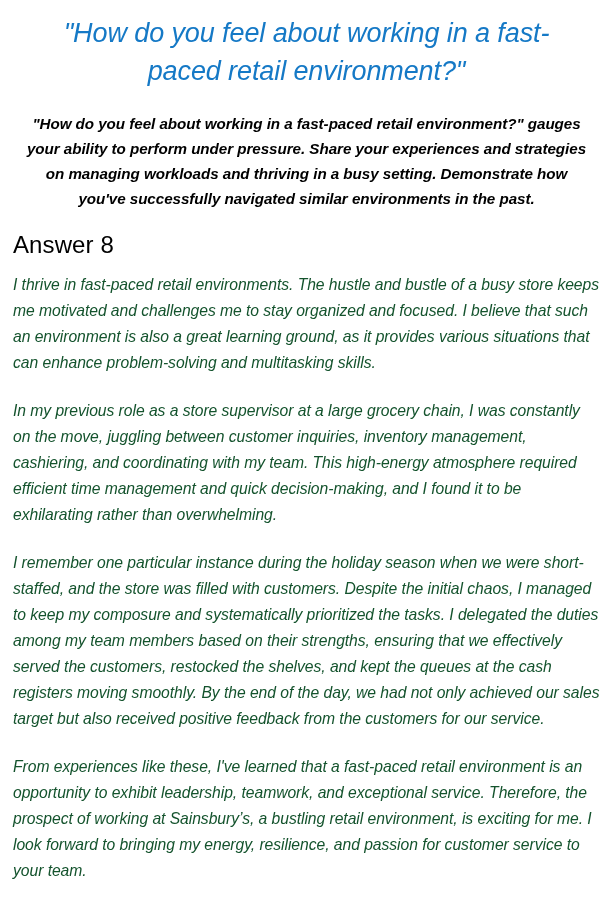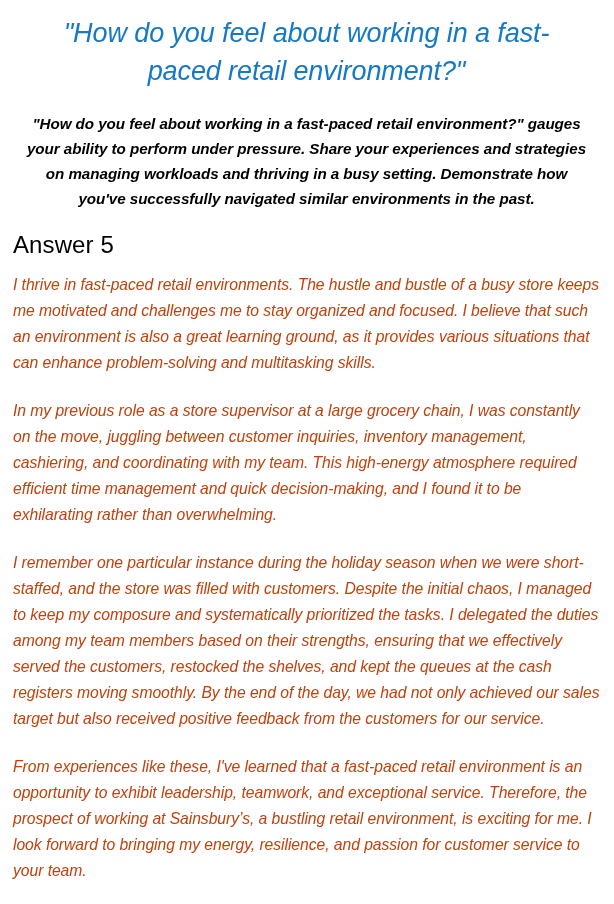--- a/index.html
+++ b/index.html
@@ -56,39 +56,39 @@
     letter-spacing: 0.1px;
   }
   .answer-body {
     padding-top: 12px;
   }
   .para {
     font-size: 15.7px;
     line-height: 26px;
     font-style: italic;
     font-weight: 400;
-    color: #c2410c;
+    color: #14532d;
     text-align: left;
     margin: 0 0 22px 0;
     letter-spacing: -0.05px;
   }
   .para:last-child {
     margin-bottom: 12px;
   }
 </style>
 </head>
 <body>
 
 <div class="page">
 
   <h1 class="doc-title">"How do you feel about working in a fast-paced retail environment?"</h1>
 
   <p class="doc-subtitle">"How do you feel about working in a fast-paced retail environment?" gauges your ability to perform under pressure. Share your experiences and strategies on managing workloads and thriving in a busy setting. Demonstrate how you've successfully navigated similar environments in the past.</p>
 
-  <h2 class="answer-heading">Answer 5</h2>
+  <h2 class="answer-heading">Answer 8</h2>
 
   <div class="answer-body">
     <p class="para">I thrive in fast-paced retail environments. The hustle and bustle of a busy store keeps me motivated and challenges me to stay organized and focused. I believe that such an environment is also a great learning ground, as it provides various situations that can enhance problem-solving and multitasking skills.</p>
     <p class="para">In my previous role as a store supervisor at a large grocery chain, I was constantly on the move, juggling between customer inquiries, inventory management, cashiering, and coordinating with my team. This high-energy atmosphere required efficient time management and quick decision-making, and I found it to be exhilarating rather than overwhelming.</p>
     <p class="para">I remember one particular instance during the holiday season when we were short-staffed, and the store was filled with customers. Despite the initial chaos, I managed to keep my composure and systematically prioritized the tasks. I delegated the duties among my team members based on their strengths, ensuring that we effectively served the customers, restocked the shelves, and kept the queues at the cash registers moving smoothly. By the end of the day, we had not only achieved our sales target but also received positive feedback from the customers for our service.</p>
     <p class="para">From experiences like these, I've learned that a fast-paced retail environment is an opportunity to exhibit leadership, teamwork, and exceptional service. Therefore, the prospect of working at Sainsbury’s, a bustling retail environment, is exciting for me. I look forward to bringing my energy, resilience, and passion for customer service to your team.</p>
   </div>
 
 </div>
 

